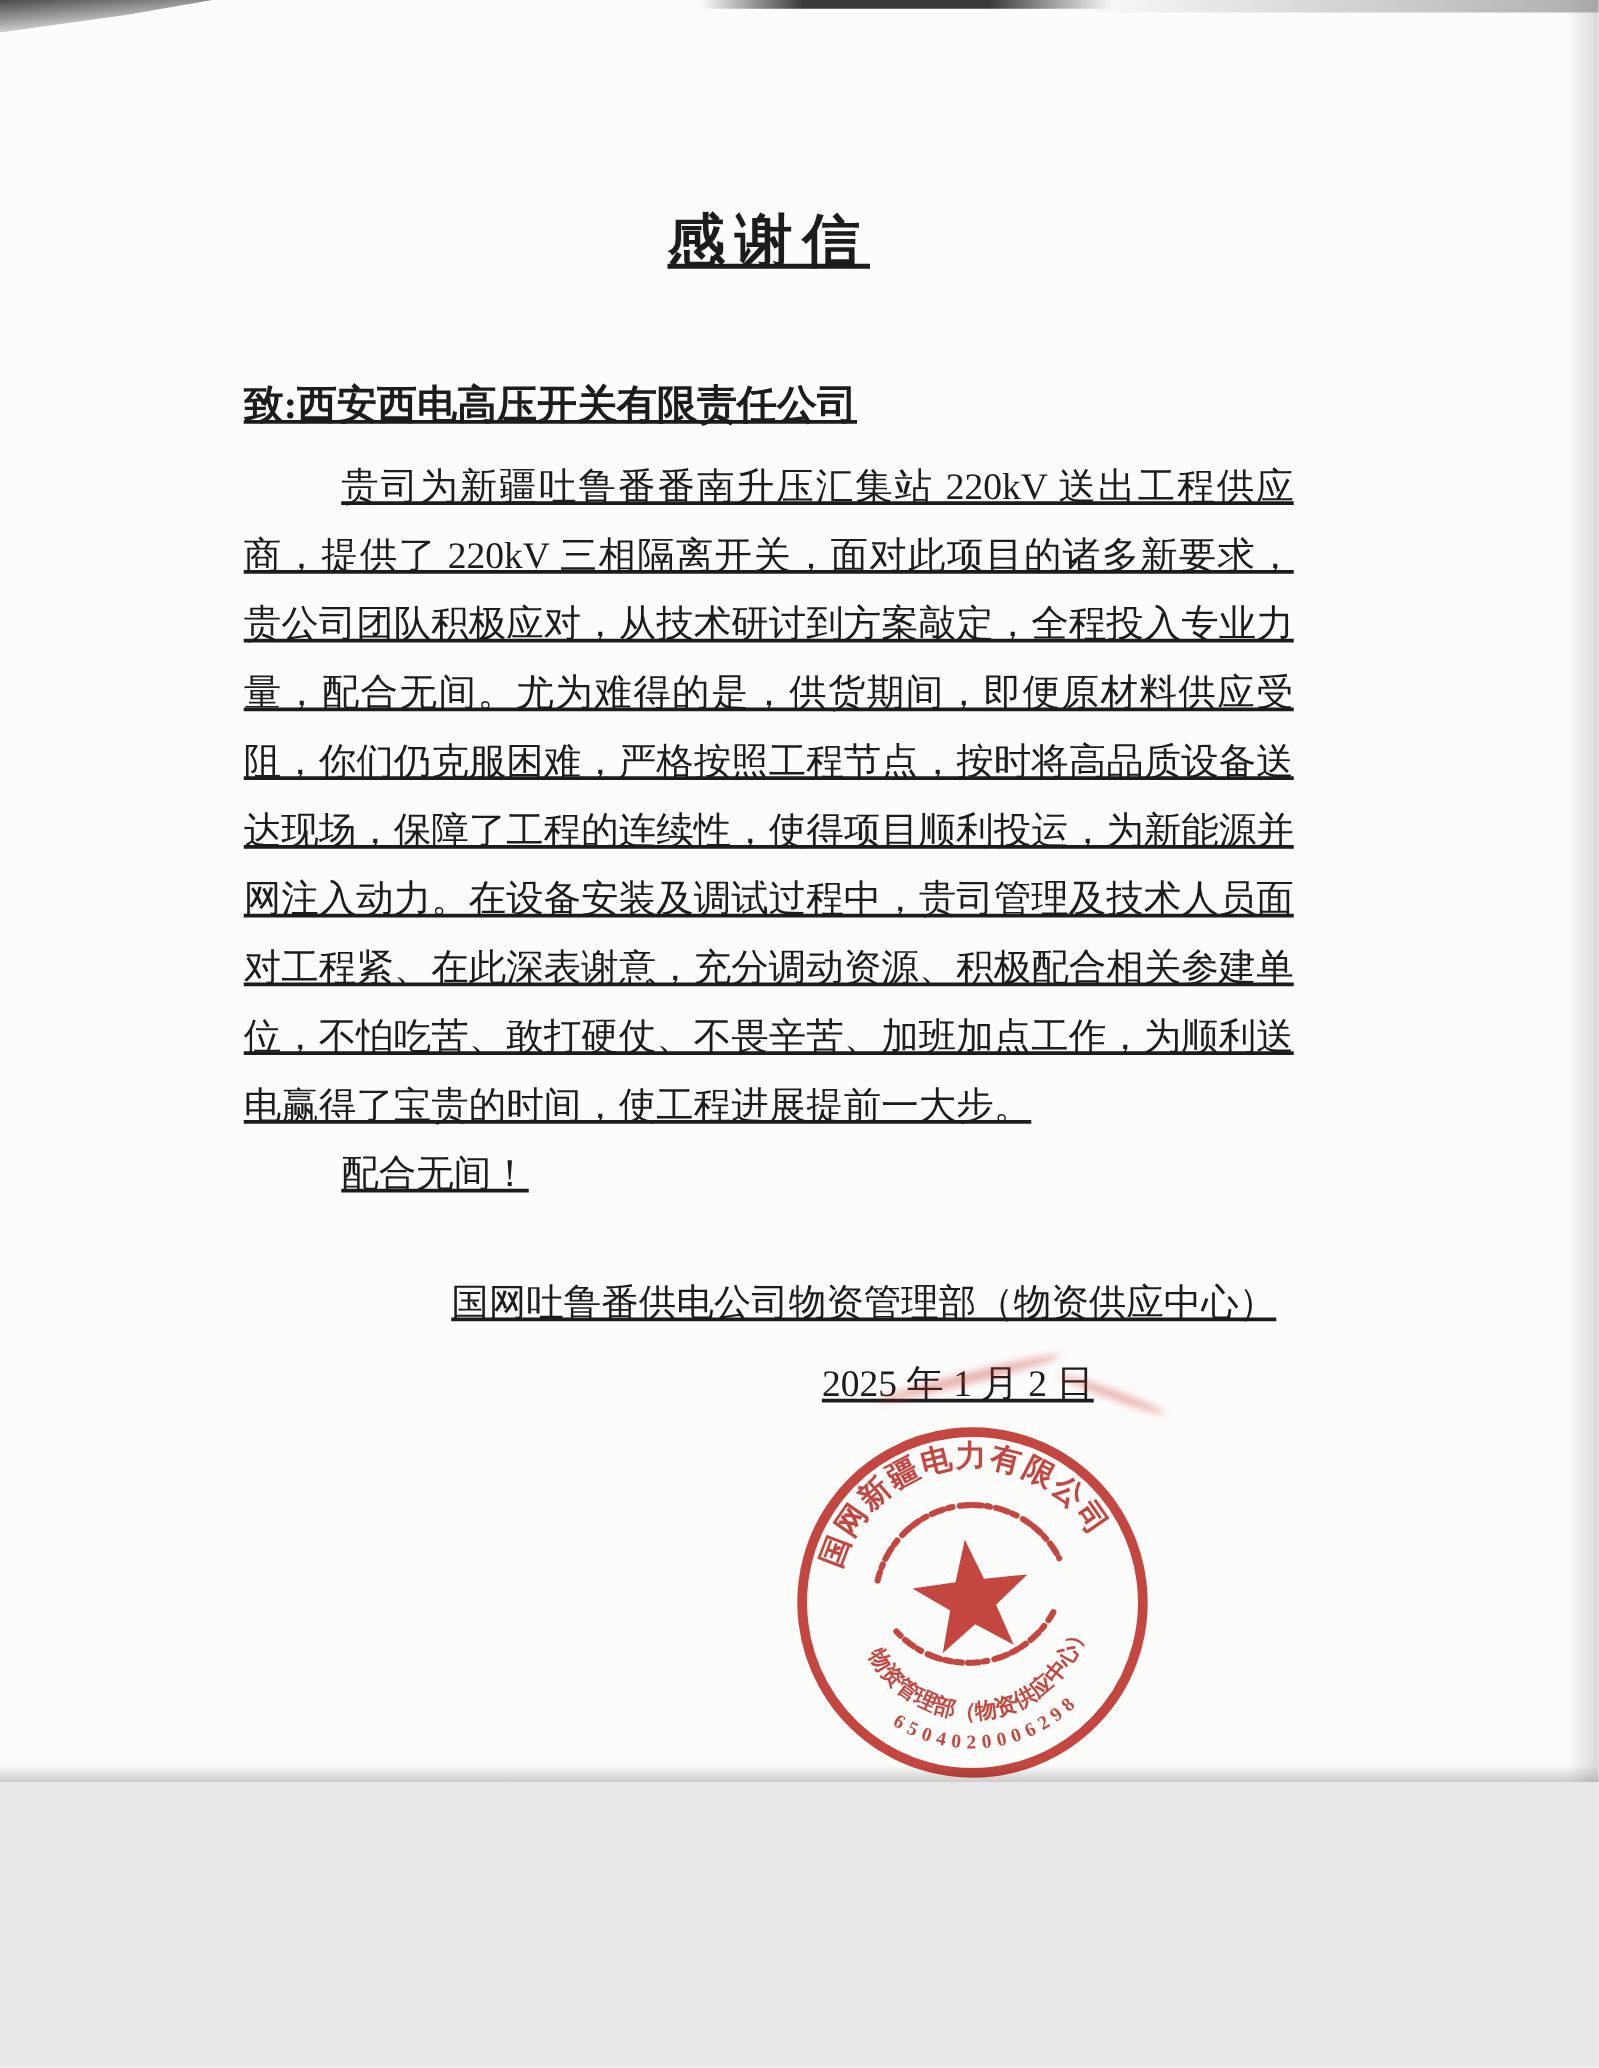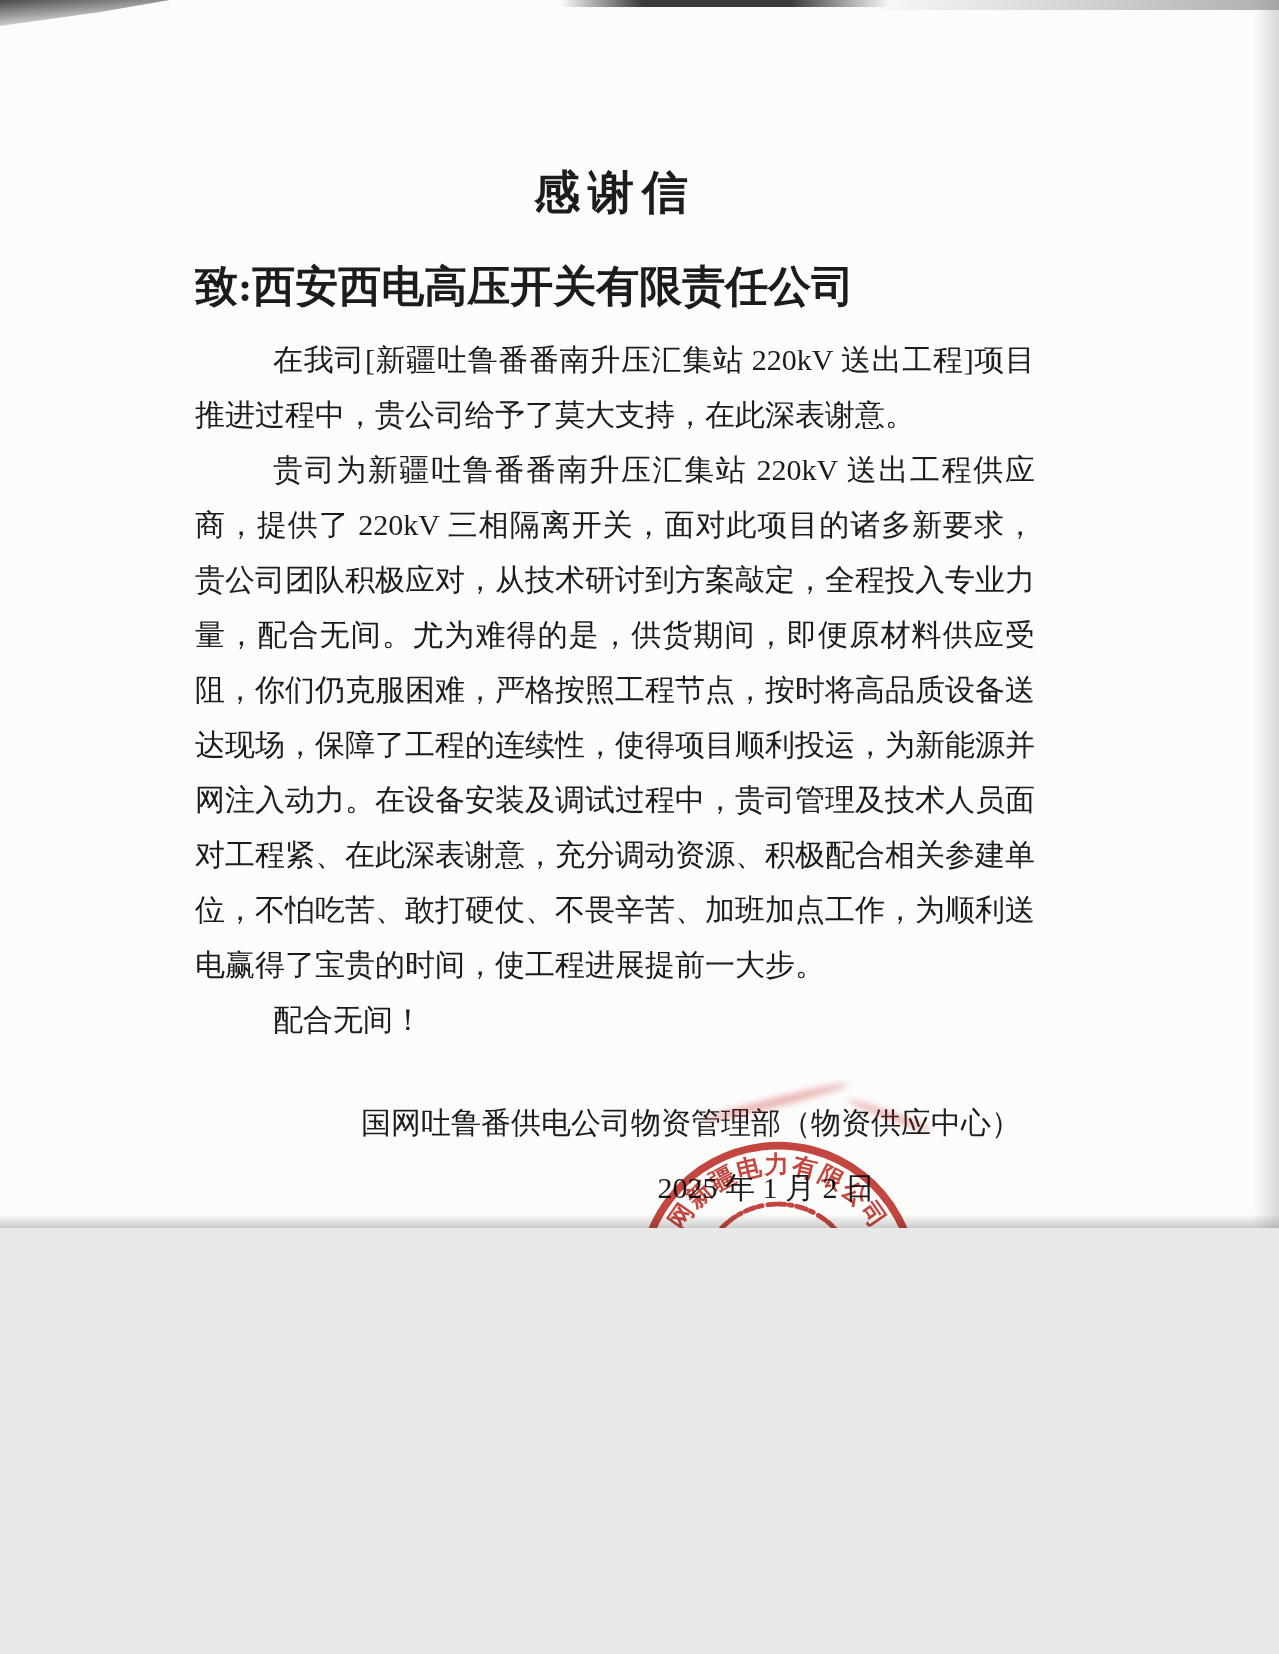--- a/index.html
+++ b/index.html
@@ -4,25 +4,26 @@
 <style>
   html, body {
     margin: 0;
     padding: 0;
     background: #e8e8e8;
     font-family: "Liberation Serif", "DejaVu Serif", serif;
   }
   .page {
     position: relative;
     width: 1279px;
-    height: 1228px;
+    height: 1426px;
     margin: 0 auto;
     background: #fcfcfb;
     overflow: hidden;
     color: #1c1c1c;
+    text-decoration: underline;
   }
   
   .artifact-topleft {
     position: absolute; top: 0; left: 0;
     width: 170px; height: 26px;
     background: linear-gradient(175deg, #4a4a4a 0%, #9a9a9a 40%, rgba(200,200,200,0) 85%);
     clip-path: polygon(0 0, 100% 0, 60% 45%, 0 100%);
   }
   .artifact-topstreak {
     position: absolute; top: 0; left: 560px;
@@ -51,22 +52,22 @@
     padding: 0 244px 0 195px;
   }
   .title {
     margin: 162px 0 0 0;
     text-align: center;
     font-size: 46px;
     font-weight: bold;
     letter-spacing: 8px;
   }
   .recipient {
-    margin-top: 34px;
-    font-size: 43px;
+    margin-top: 78px;
+    font-size: 32px;
     font-weight: bold;
   }
   .body-text {
     margin-top: 16px;
   }
   .body-text p {
     margin: 0;
     font-size: 30px;
     line-height: 55px;
     text-align: justify;
@@ -117,21 +118,20 @@
   <div class="artifact-topright"></div>
   <div class="artifact-right"></div>
   <div class="artifact-bottom"></div>
 
   <div class="content">
     <h1 class="title">感谢信</h1>
 
     <div class="recipient">致:西安西电高压开关有限责任公司</div>
 
     <div class="body-text">
-      <p>在我司[新疆吐鲁番番南升压汇集站 220kV 送出工程]项目推进过程中，贵公司给予了莫大支持，在此深表谢意。</p>
       <p>贵司为新疆吐鲁番番南升压汇集站 220kV 送出工程供应商，提供了 220kV 三相隔离开关，面对此项目的诸多新要求，贵公司团队积极应对，从技术研讨到方案敲定，全程投入专业力量，配合无间。尤为难得的是，供货期间，即便原材料供应受阻，你们仍克服困难，严格按照工程节点，按时将高品质设备送达现场，保障了工程的连续性，使得项目顺利投运，为新能源并网注入动力。在设备安装及调试过程中，贵司管理及技术人员面对工程紧、在此深表谢意，充分调动资源、积极配合相关参建单位，不怕吃苦、敢打硬仗、不畏辛苦、加班加点工作，为顺利送电赢得了宝贵的时间，使工程进展提前一大步。</p>
       <p>配合无间！</p>
     </div>
 
     <div class="signature">国网吐鲁番供电公司物资管理部（物资供应中心）</div>
     <div class="date">2025 年 1 月 2 日</div>
   </div>
 
   <div class="smudge smudge-1"></div>
   <div class="smudge smudge-2"></div>

